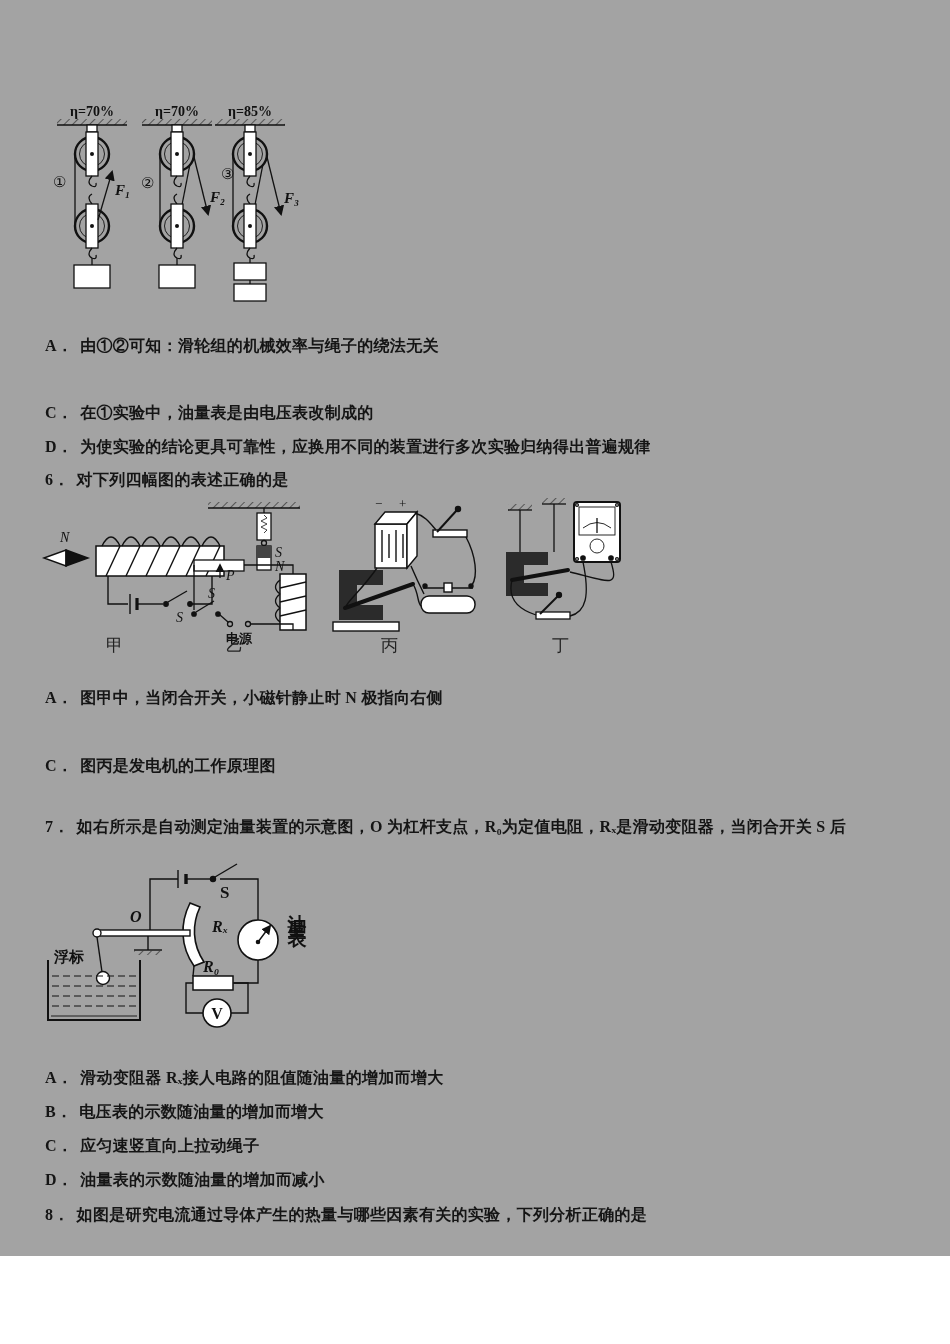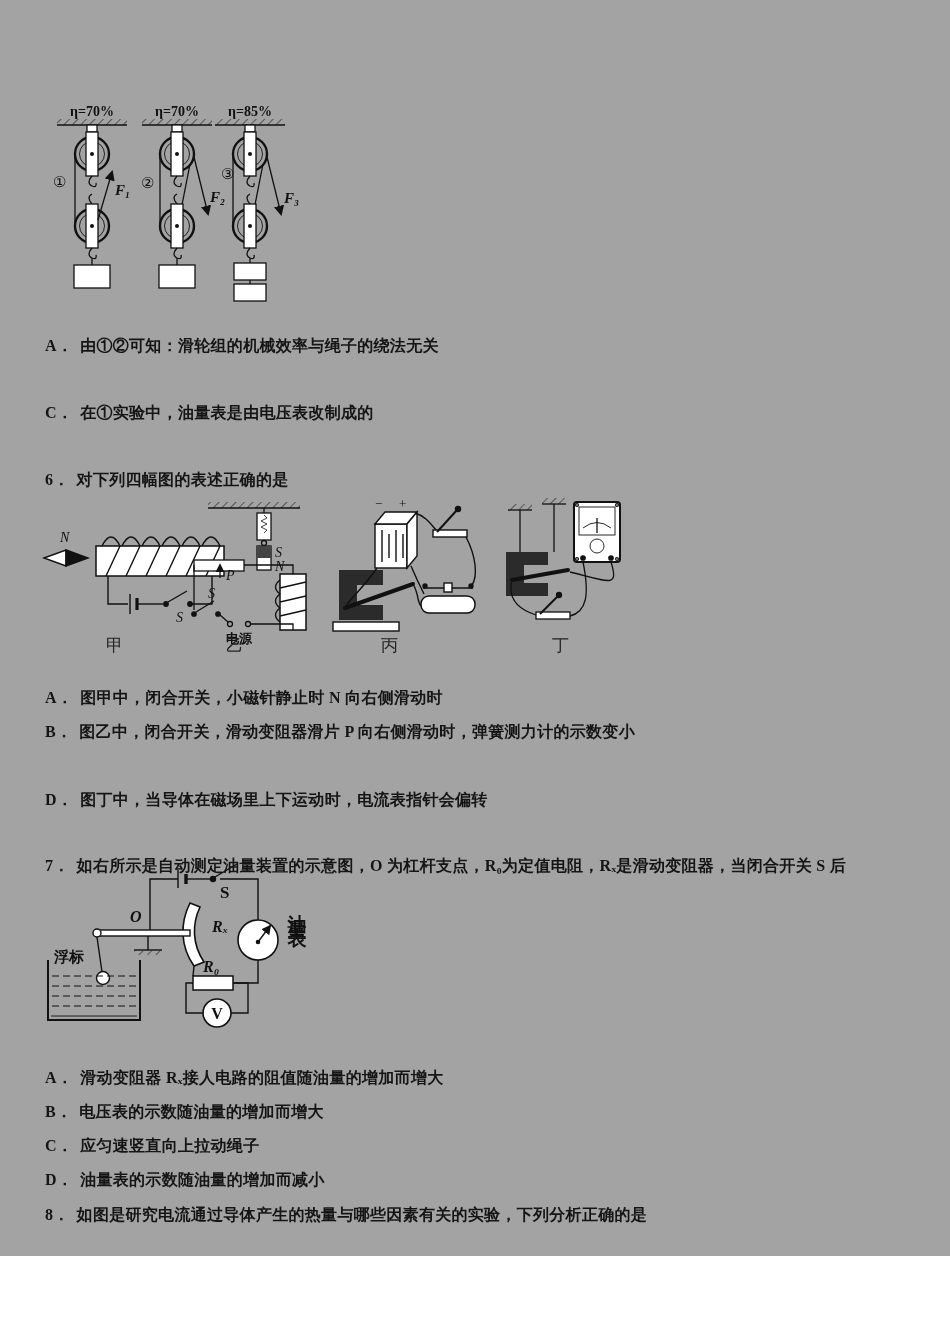--- a/index.html
+++ b/index.html
@@ -115,20 +115,21 @@
       <path d="M215,146 q-6,7 0,10 q5,2 4,-3"></path>
       <line x1="215" y1="156" x2="215" y2="161"></line>
       <rect x="199" y="161" width="32" height="17" fill="#fff"></rect>
       <line x1="215" y1="178" x2="215" y2="182"></line>
       <rect x="199" y="182" width="32" height="17" fill="#fff"></rect>
     </g>
   </svg>
 
   <div class="line" style="top:336px"><span class="lbl">A．</span><span>由①②可知：滑轮组的机械效率与绳子的绕法无关</span></div>
   <div class="line" style="top:403px"><span class="lbl">C．</span><span>在①实验中，油量表是由电压表改制成的</span></div>
+  <div class="line" style="top:437px"><span class="lbl">D．</span><span>为使实验的结论更具可靠性，应换用不同的装置进行多次实验归纳得出普遍规律</span></div>
 
   <div class="line" style="top:470px"><span class="lbl">6．</span><span>对下列四幅图的表述正确的是</span></div>
 
   <svg style="left:38px;top:506px" width="235" height="128" viewBox="0 0 235 128">
     <g stroke="#111" fill="none" stroke-width="1.4">
       <text x="22" y="36" class="slabel" stroke="none">N</text>
       <polygon points="6,52 28,44 28,60" fill="#fff"></polygon>
       <polygon points="28,44 50,52 28,60" fill="#111"></polygon>
       <rect x="58" y="40" width="128" height="30" fill="#fff" stroke-width="1.5"></rect>
       <path d="M64,40 q9,-18 18,0 M84,40 q9,-18 18,0 M104,40 q9,-18 18,0 M124,40 q9,-18 18,0 M144,40 q9,-18 18,0 M164,40 q9,-18 18,0"></path>
@@ -255,25 +256,24 @@
       <path d="M72,120 C 88,116 92,100 85,66"></path>
       <path d="M113,66 C 121,92 112,86 72,76"></path>
     </g>
   </svg>
 
   <span class="figlabel" style="left:106px">甲</span>
   <span class="figlabel" style="left:226px">乙</span>
   <span class="figlabel" style="left:381px">丙</span>
   <span class="figlabel" style="left:552px">丁</span>
 
-  <div class="line" style="top:688px"><span class="lbl">A．</span><span>图甲中，闭合开关，小磁针静止时 N 向右侧滑动时</span></div>
-  <div class="line" style="top:722px"><span class="lbl">B．</span><span>图乙中，闭合开关，滑动变阻器滑片 P 向右侧滑动时，弹簧测力计的示数变小</span></div>
-  <div class="line" style="top:790px"><span class="lbl">D．</span><span>图丁中，当导体在磁场里上下运动时，电流表指针会偏转</span></div>
-
-  <div class="line" style="top:856px"><span class="lbl">7．</span><span>如右所示是自动测定油量装置的示意图，O 为杠杆支点，R₀为定值电阻，Rₓ是滑动变阻器，当闭合开关 S 后</span></div>
+  <div class="line" style="top:688px"><span class="lbl">A．</span><span>图甲中，当闭合开关，小磁针静止时 N 极指向右侧</span></div>
+  <div class="line" style="top:756px"><span class="lbl">C．</span><span>图丙是发电机的工作原理图</span></div>
+
+  <div class="line" style="top:817px"><span class="lbl">7．</span><span>如右所示是自动测定油量装置的示意图，O 为杠杆支点，R₀为定值电阻，Rₓ是滑动变阻器，当闭合开关 S 后</span></div>
 
   <svg style="left:40px;top:858px" width="320" height="195" viewBox="0 0 320 195">
     <defs>
       <pattern id="hatchO" width="6" height="6" patternUnits="userSpaceOnUse" patternTransform="rotate(45)">
         <line x1="0" y1="0" x2="0" y2="6" stroke="#333" stroke-width="1.4"></line>
       </pattern>
       <marker id="arrO" viewBox="0 0 10 10" refX="8" refY="5" markerWidth="7" markerHeight="7" orient="auto-start-reverse">
         <path d="M0,0 L10,5 L0,10 z" fill="#111"></path>
       </marker>
     </defs>

